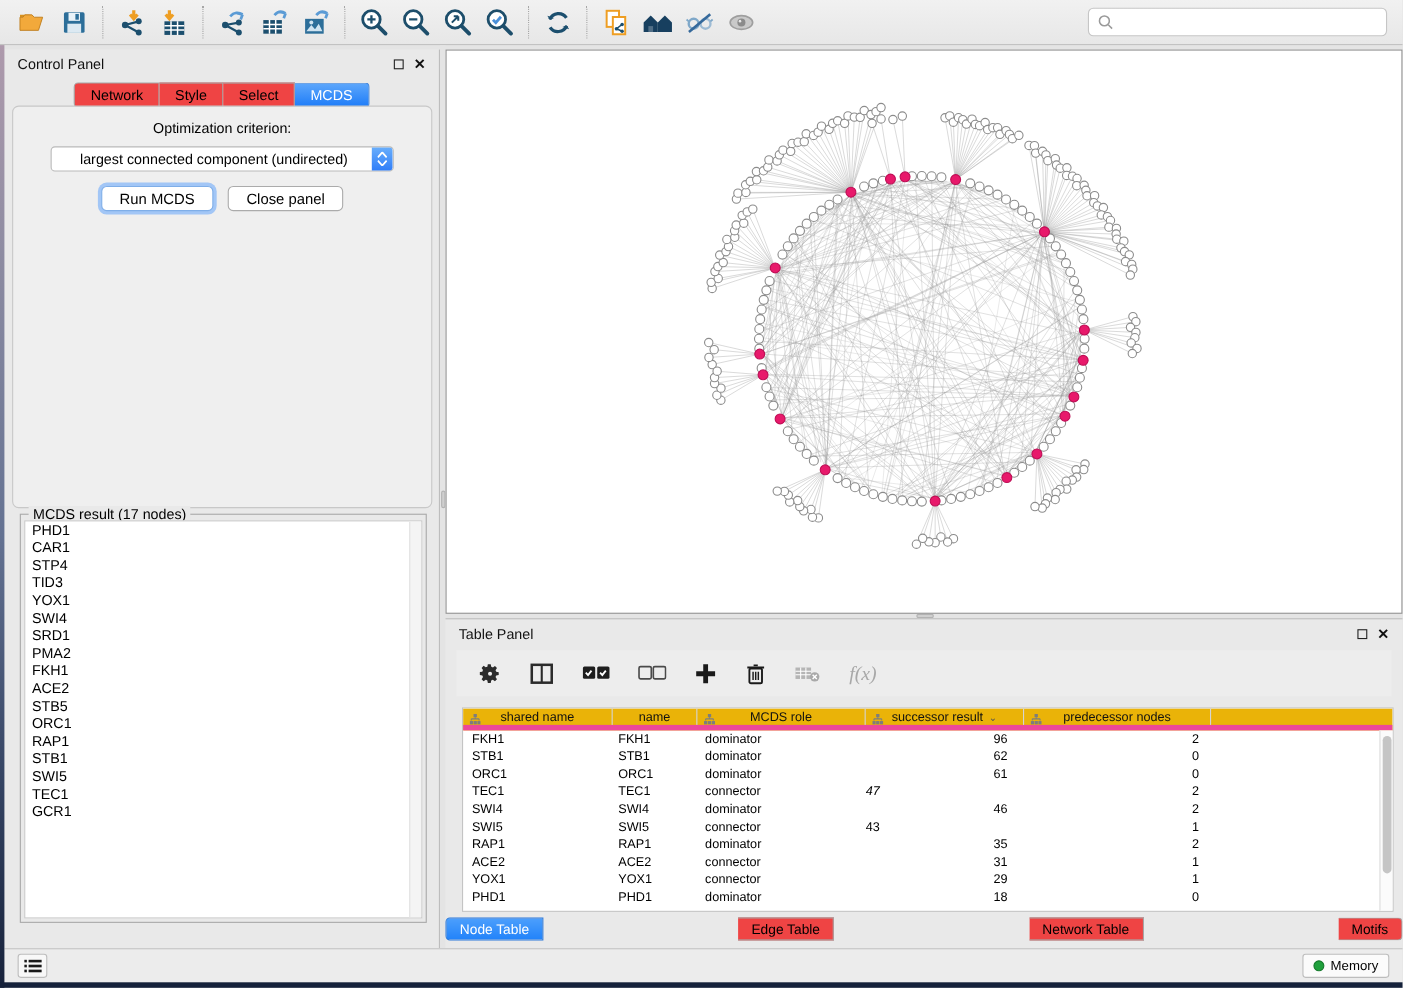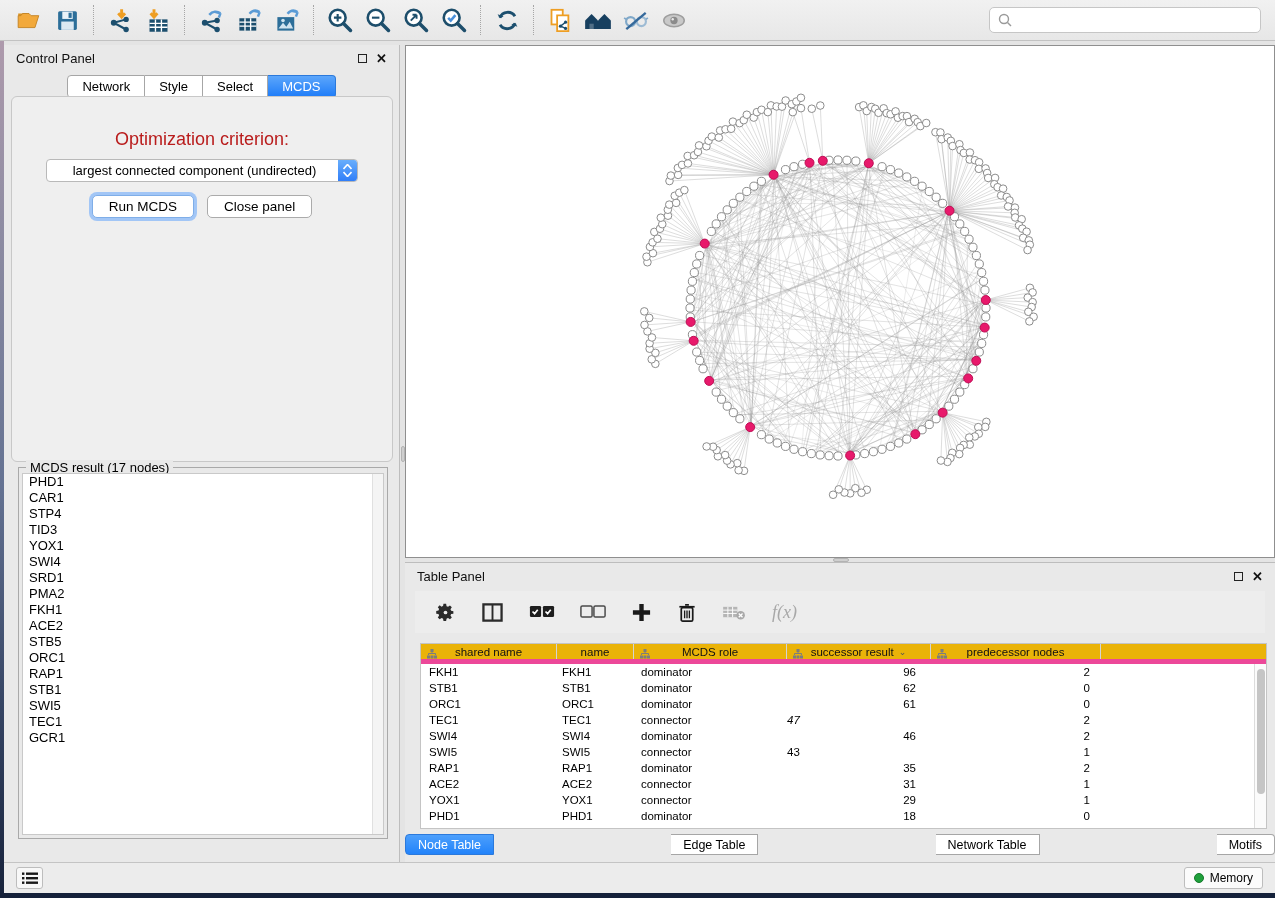--- a/index.html
+++ b/index.html
@@ -27,28 +27,28 @@
   
   #control-panel { left:4px; top:45px; width:396px; height:817px; background:#E9E9E9;
     border-right:1px solid #BDBDBD; }
   .panel-head { height:26px; display:flex; align-items:center; padding:0 12px; font-size:13px; color:#111; }
   .panel-head .win-btns { margin-left:auto; display:flex; gap:9px; align-items:center; }
   .float-glyph { width:9px; height:9px; border:1.5px solid #222; display:inline-block; }
   .close-glyph { font-size:13px; font-weight:bold; color:#111; line-height:9px; }
 
   #cp-tabs { position:absolute; top:30px; left:0; width:100%; display:flex; justify-content:center; }
   .seg-btn { font-family:"Liberation Sans",sans-serif; font-size:13px; padding:3px 14px;
-    background:#ffffff; border:1px solid #A6A6A6; border-left:none; color:#000; cursor:default; }
+    background:#ef4444; border:1px solid #A6A6A6; border-left:none; color:#000; cursor:default; }
   .seg-btn:first-child { border-left:1px solid #A6A6A6; border-radius:4px 0 0 4px; }
   .seg-btn:last-child { border-radius:0 4px 4px 0; }
   .seg-btn.sel { background:linear-gradient(#5CA6FB,#1E7CF8); color:#fff; border-color:#2B79DB; }
 
   #cp-body { position:absolute; left:7px; top:51px; width:382px; height:366px;
     background:#EFEFEF; border:1px solid #C8C8C8; border-radius:6px; text-align:center; }
-  #opt-label { margin-top:32px; font-size:18px; color:#b91c1c; }
+  #opt-label { margin-top:12px; font-size:13px; color:#000000; }
   #combo { margin:9px auto 0; width:312px; height:23px; background:#fff;
     border:1px solid #B9B9B9; border-radius:4px; display:flex; align-items:center; overflow:hidden; }
   #combo .cval { flex:1; font-size:13px; text-align:center; padding-left:4px; white-space:nowrap; }
   #combo .stepper { width:19px; height:23px; background:linear-gradient(#6BB0FC,#2E7CF8);
     border-radius:0 4px 4px 0; display:flex; flex-direction:column; align-items:center; justify-content:center; gap:1px; }
   .btn-row { margin-top:13px; display:flex; justify-content:center; gap:13px; }
   .mac-btn { font-family:"Liberation Sans",sans-serif; font-size:13.5px; background:#fff;
     border:1px solid #ABABAB; border-radius:5px; padding:3px 16px; color:#000; cursor:default; }
   .mac-btn.focused { box-shadow:0 0 0 3px rgba(110,170,250,.6); border-color:#7FAEE8; }
 

